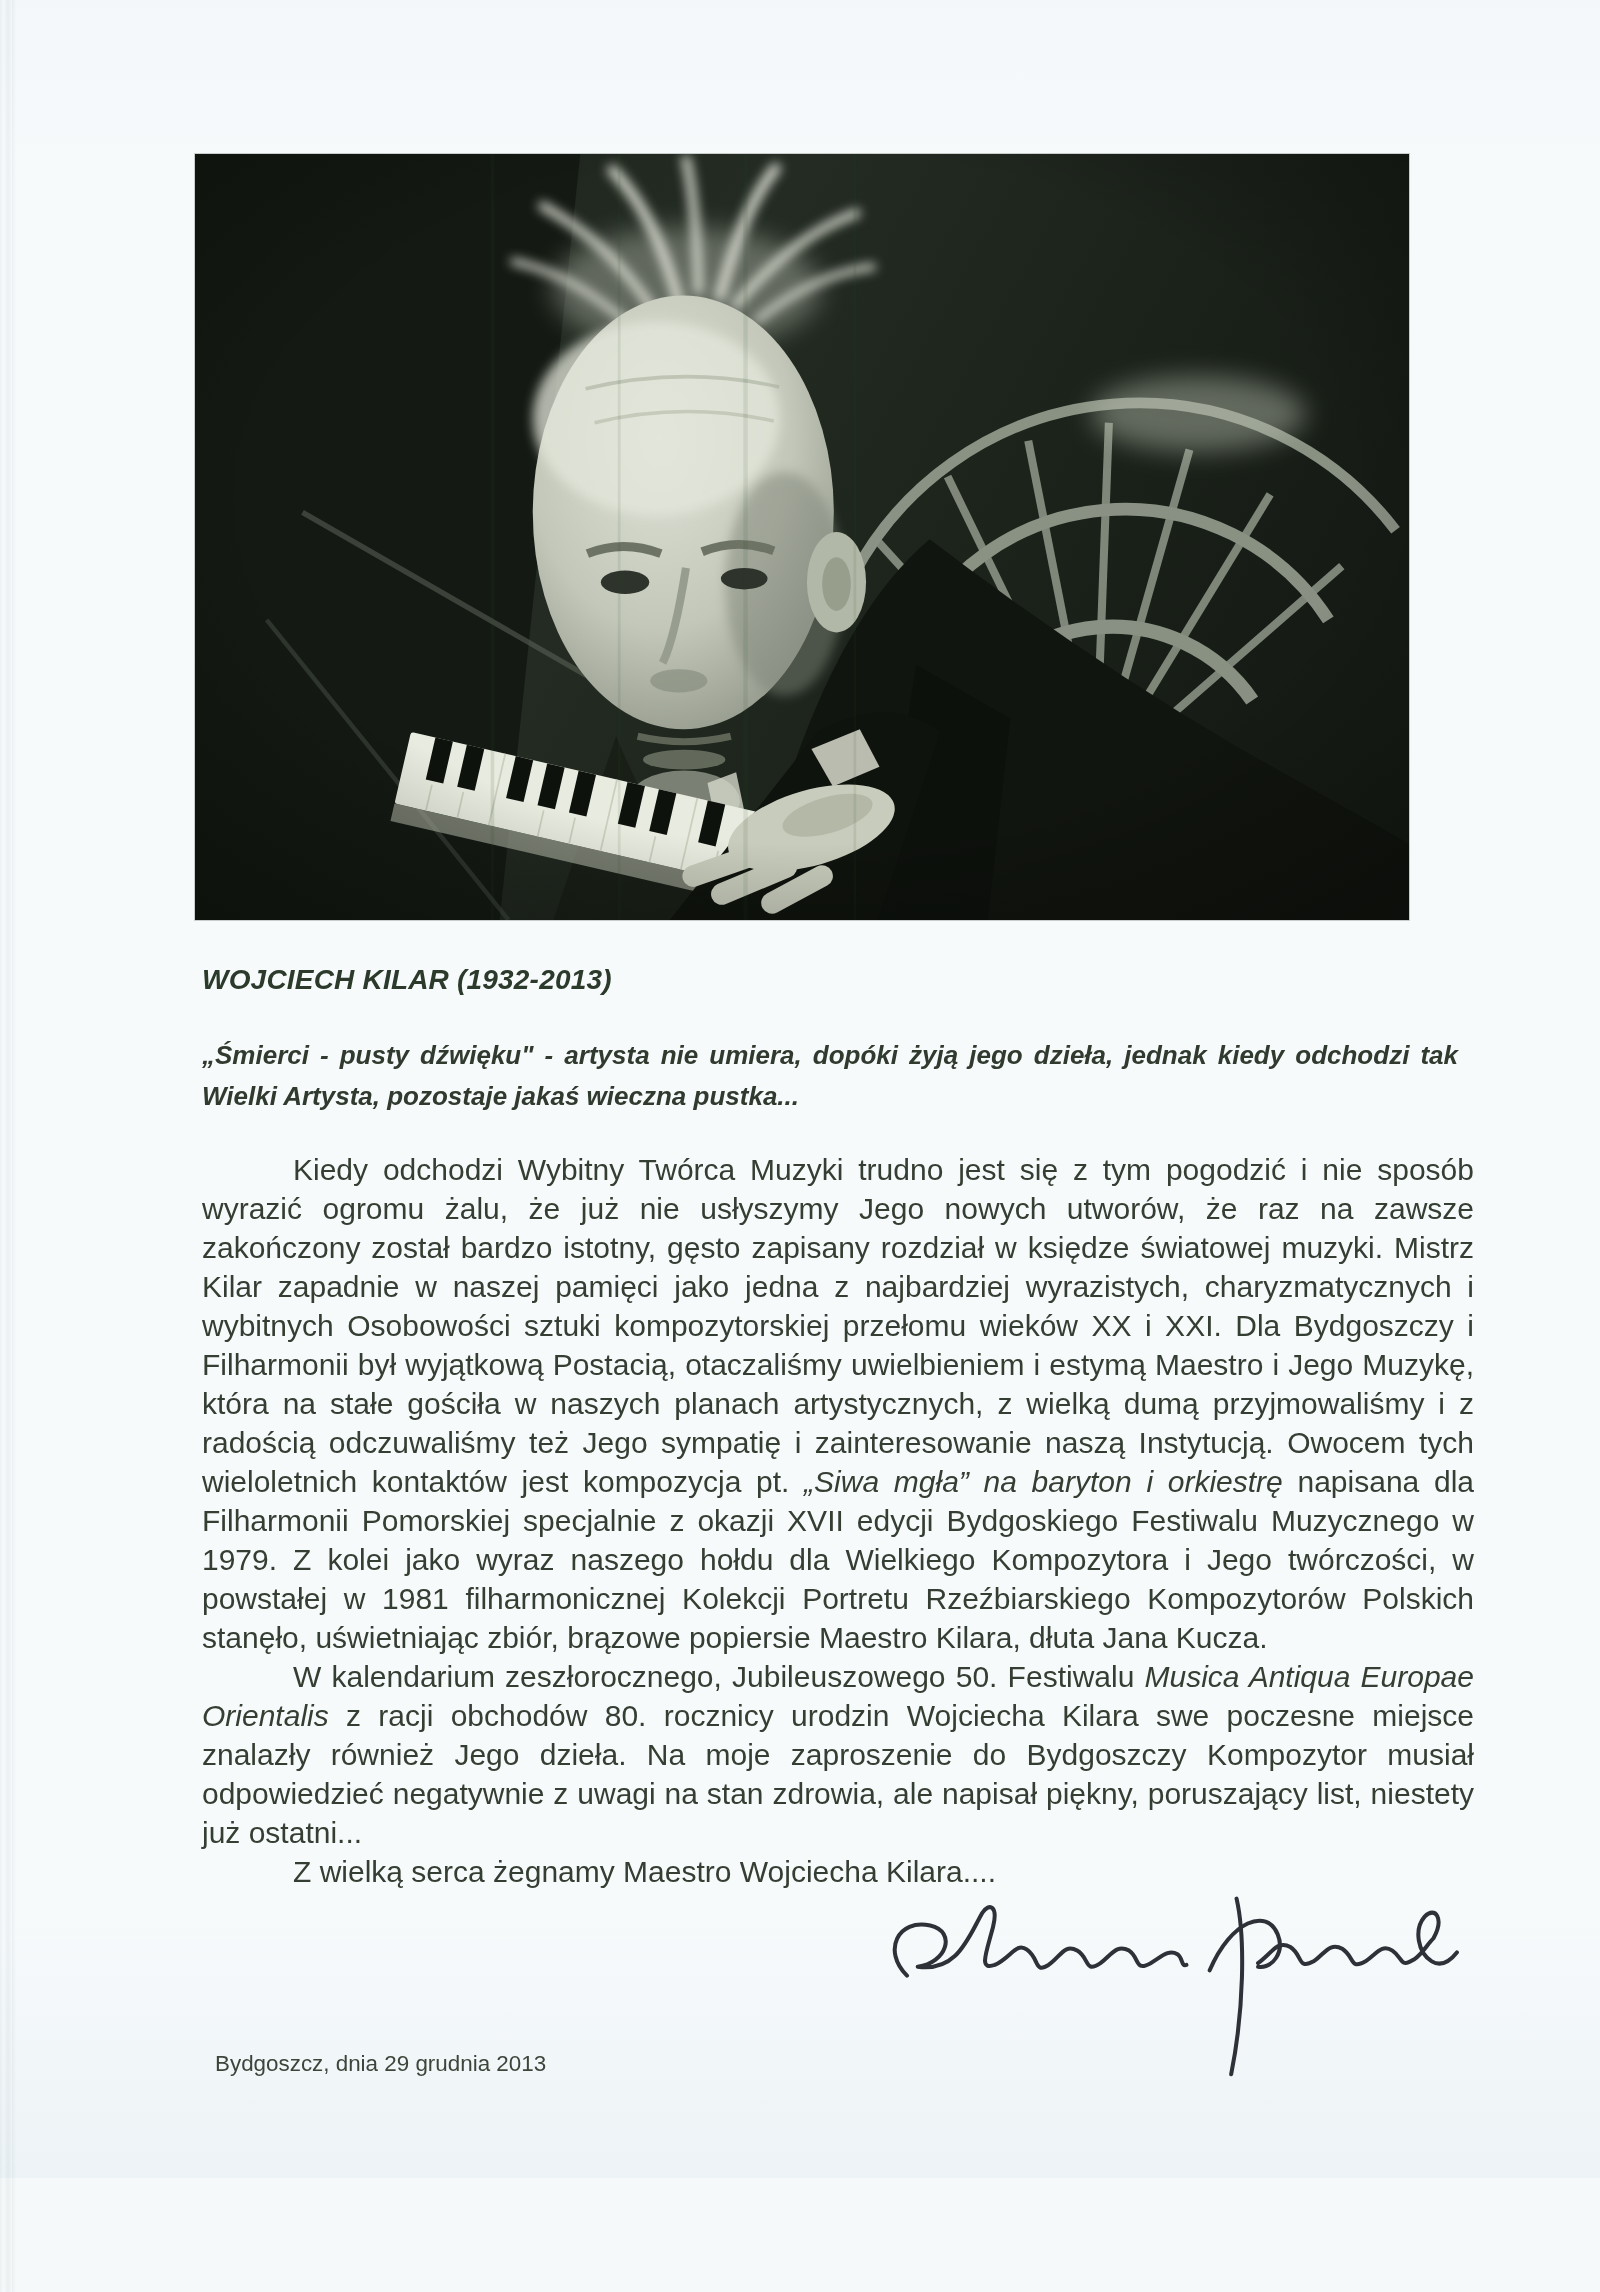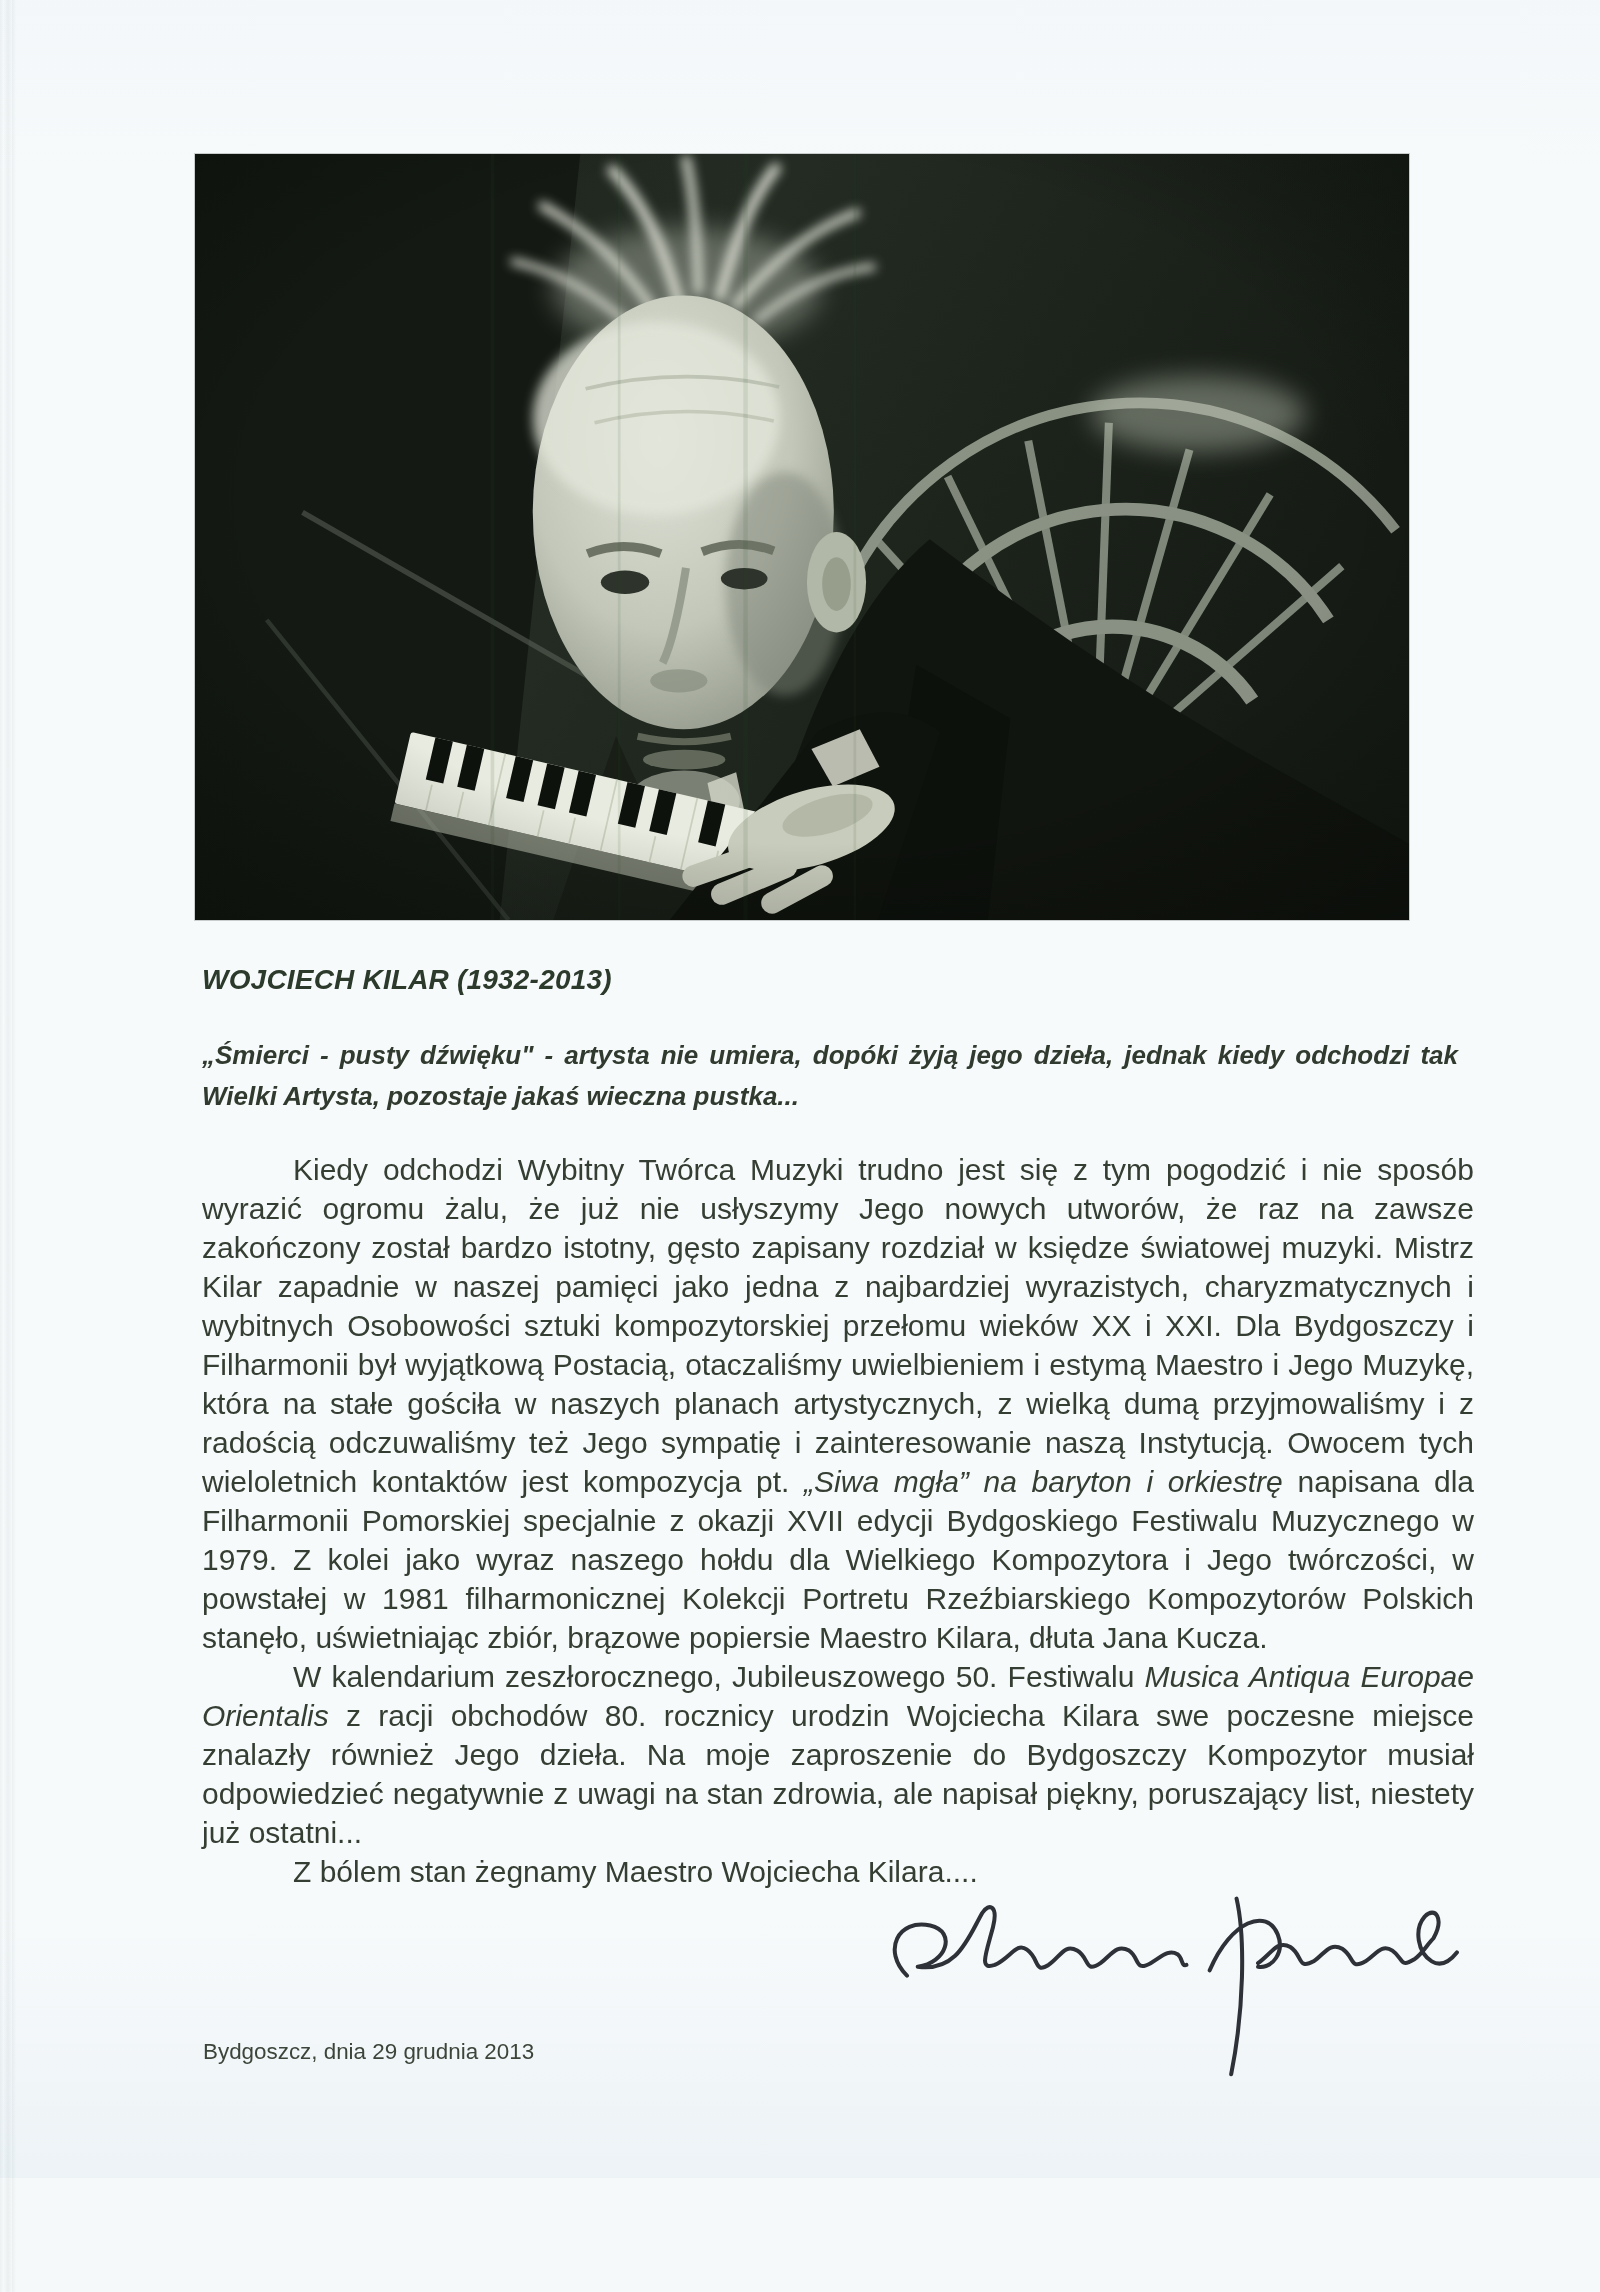--- a/index.html
+++ b/index.html
@@ -68,21 +68,21 @@
   .signature {
     position: absolute;
     left: 864px; top: 1861px;
     width: 609px; height: 224px;
   }
   .signature svg { display: block; width: 100%; height: 100%; }
   
   .dateline {
     position: absolute;
     left: 199px; top: 2035px;
-    margin: 4px;
+    margin: 16px;
     font-size: 22.4px;
     color: #3c453a;
   }
   
   .scan-streaks {
     position: absolute; left: 0; top: 0; width: 16px; height: 2293px;
     background: repeating-linear-gradient(90deg,
       rgba(150,165,170,0.10) 0px, rgba(150,165,170,0.0) 3.6px, rgba(150,165,170,0.12) 8px, rgba(150,165,170,0.0) 12.5px);
     pointer-events: none;
   }
@@ -225,21 +225,21 @@
     </svg>
   </figure>
 
   <h1 class="doc-title">WOJCIECH KILAR (1932-2013)</h1>
 
   <p class="quote">„Śmierci - pusty dźwięku" - artysta nie umiera, dopóki żyją jego dzieła, jednak kiedy odchodzi tak Wielki Artysta, pozostaje jakaś wieczna pustka...</p>
 
   <div class="letter-body">
     <p><span>Kiedy odchodzi Wybitny Twórca Muzyki trudno jest się z tym pogodzić i nie sposób wyrazić ogromu żalu, że już nie usłyszymy Jego nowych utworów, że raz na zawsze zakończony został bardzo istotny, gęsto zapisany rozdział w księdze światowej muzyki. Mistrz Kilar zapadnie w naszej pamięci jako jedna z najbardziej wyrazistych, charyzmatycznych i wybitnych Osobowości sztuki kompozytorskiej  przełomu wieków XX i XXI. Dla Bydgoszczy i Filharmonii był wyjątkową Postacią, otaczaliśmy uwielbieniem i  estymą Maestro i Jego Muzykę, która na stałe gościła w naszych planach artystycznych, z wielką dumą przyjmowaliśmy i z radością odczuwaliśmy też Jego sympatię i zainteresowanie naszą Instytucją. Owocem tych wieloletnich kontaktów jest kompozycja pt. </span><span style="font-style: italic;">„Siwa mgła” na baryton i orkiestrę</span><span> napisana dla Filharmonii Pomorskiej specjalnie z okazji XVII edycji Bydgoskiego Festiwalu Muzycznego w 1979.  Z kolei jako wyraz naszego hołdu dla Wielkiego Kompozytora  i Jego twórczości, w powstałej w 1981 filharmonicznej Kolekcji Portretu Rzeźbiarskiego Kompozytorów  Polskich stanęło,  uświetniając  zbiór, brązowe  popiersie Maestro Kilara, dłuta Jana Kucza.</span></p>
     <p><span>W kalendarium zeszłorocznego, Jubileuszowego 50. Festiwalu  </span><span style="font-style: italic;">Musica Antiqua Europae Orientalis</span><span> z racji obchodów 80. rocznicy urodzin Wojciecha Kilara swe poczesne miejsce znalazły również Jego dzieła. Na moje zaproszenie do Bydgoszczy Kompozytor musiał odpowiedzieć negatywnie z uwagi na stan zdrowia, ale napisał piękny, poruszający list, niestety już ostatni...</span></p>
-    <p class="no-justify"><span>Z bólem stan żegnamy Maestro Wojciecha Kilara....</span></p>
+    <p class="no-justify"><span>Z wielką serca żegnamy Maestro Wojciecha Kilara....</span></p>
   </div>
 
   <div class="signature" role="img" aria-label="Eleonora Harendarska">
     <svg viewBox="0 0 680 250">
       <g stroke="#2e3138" stroke-width="4.5" fill="none" stroke-linecap="round" stroke-linejoin="round">
 
         <path d="M48,128 C20,100 38,64 74,72 C104,79 92,114 60,118 C104,124 116,86 132,58 C140,46 150,50 144,74 C136,104 128,122 146,116 C164,108 170,90 182,99 C196,109 190,126 206,116 C220,106 224,92 238,100 C252,108 246,126 264,114 C276,105 282,92 296,100 C308,108 302,124 320,114 C332,107 340,98 350,104 C356,108 354,118 360,116"></path>
 
         <path d="M416,42 C426,86 424,168 410,238"></path>
         <path d="M386,122 C410,66 450,52 462,82 C470,102 456,120 440,118"></path>

